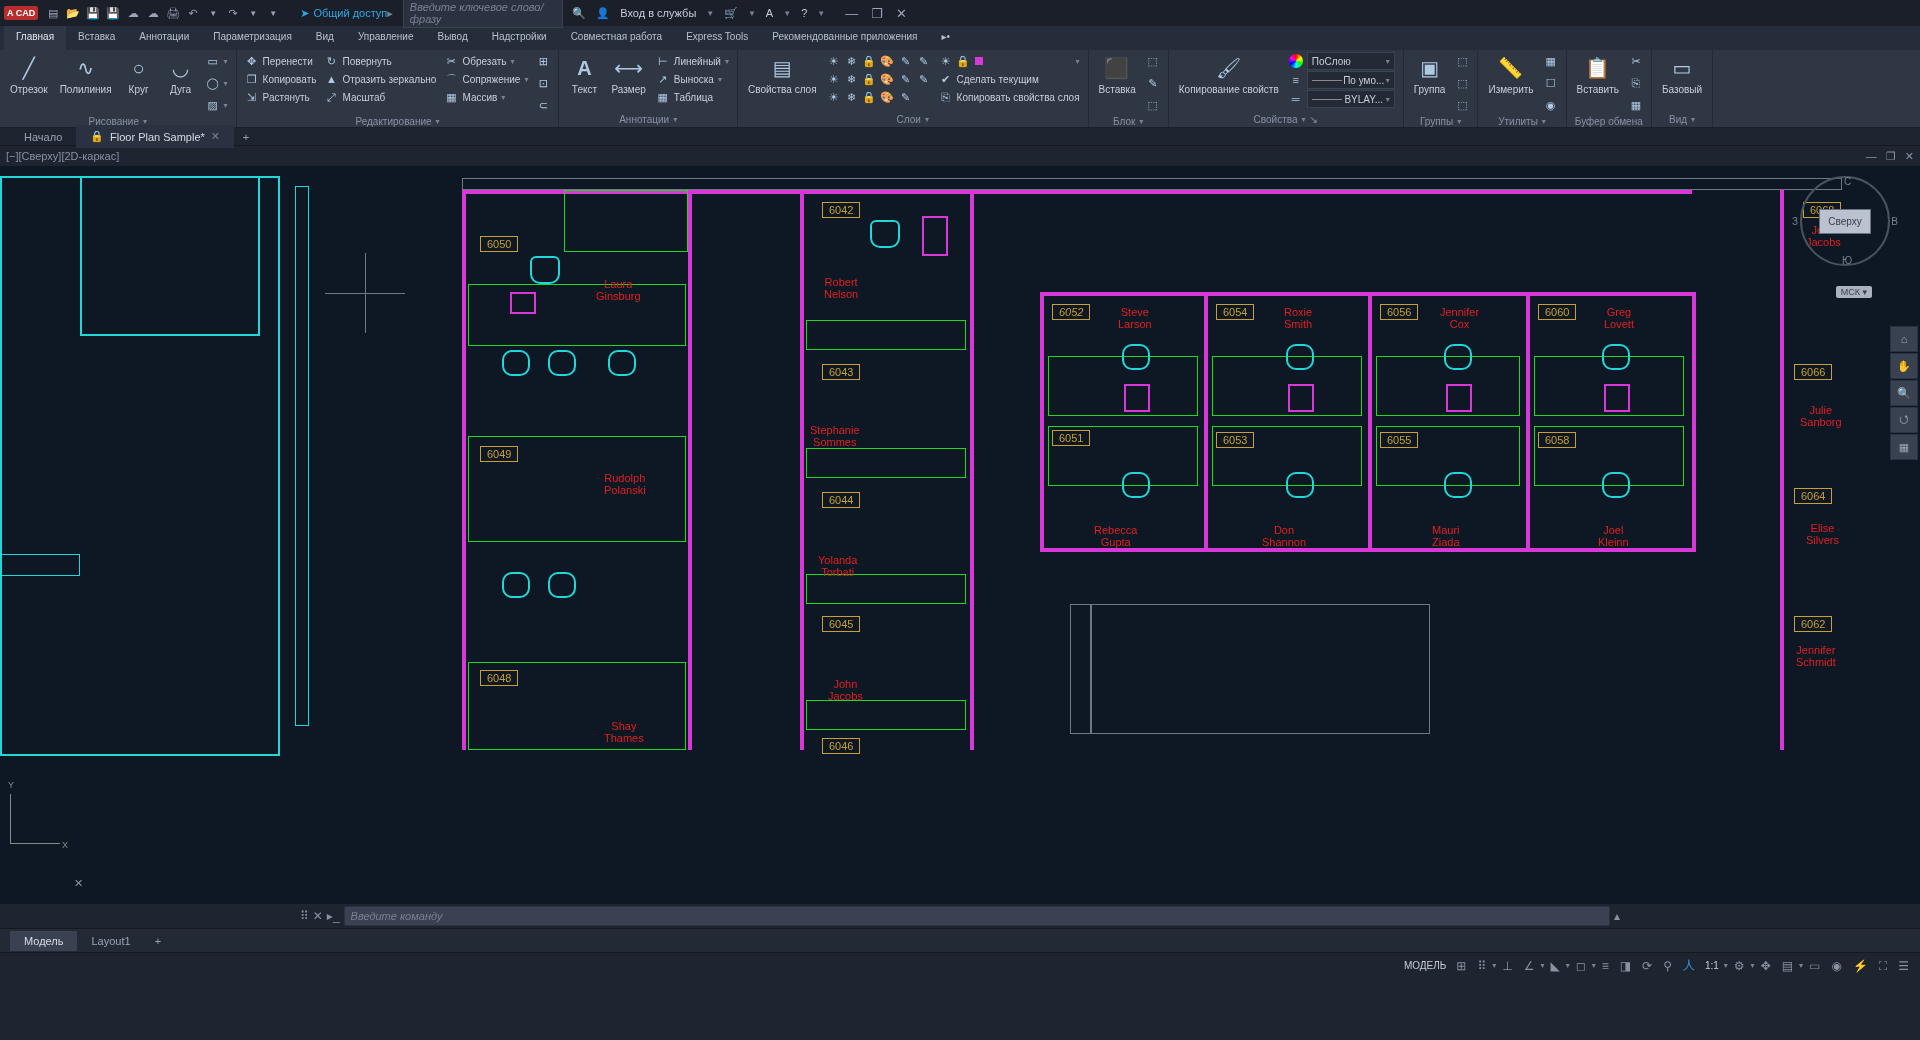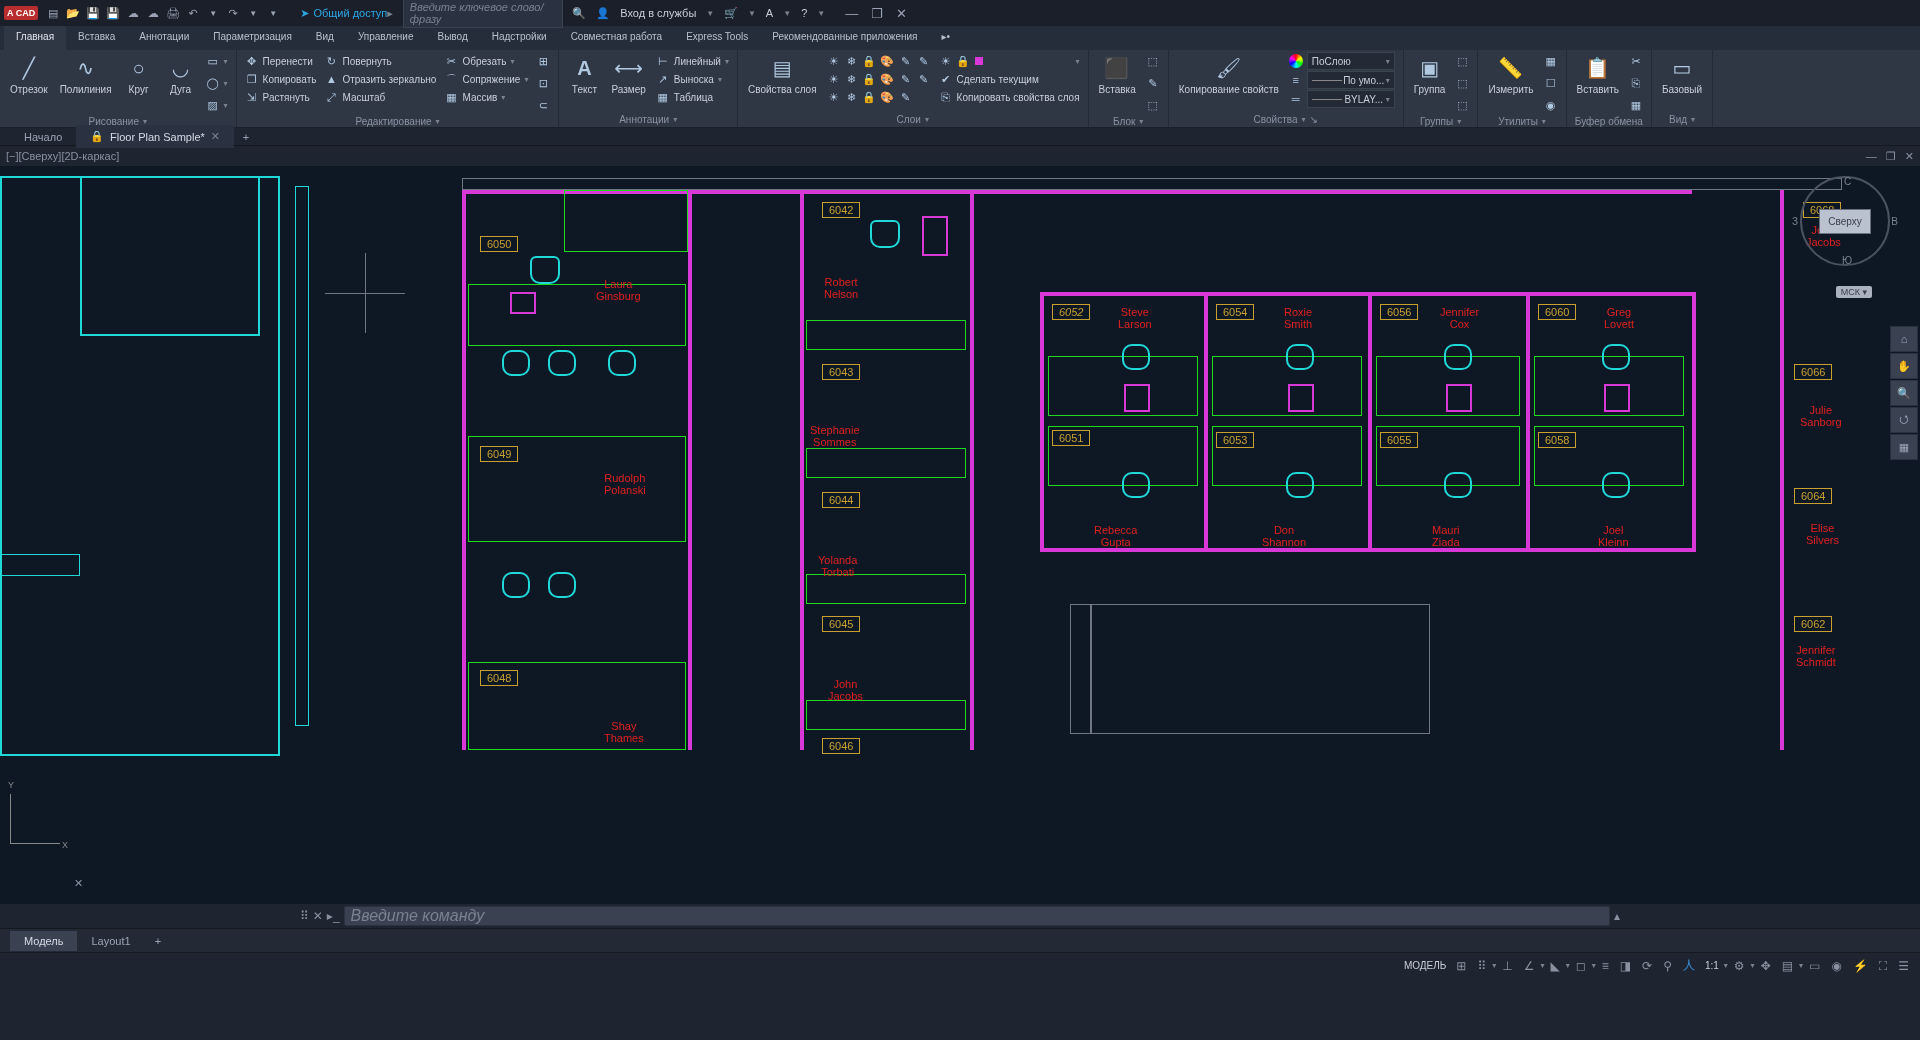--- a/index.html
+++ b/index.html
@@ -74,21 +74,21 @@
 .viewcube .face { background: #bac2d0; color: #3a3f48; padding: 6px 8px; font-size: 10px; border: 1px solid #6a7282; }
 .viewcube .dir { position: absolute; font-size: 10px; color: #7a8290; }
 .wcs-badge { position: absolute; right: 48px; top: 120px; background: #aab2c0; color: #3a3f48; font-size: 9px; padding: 1px 5px; border-radius: 2px; }
 
 
 .navbar-right { position: absolute; right: 2px; top: 160px; width: 28px; display: flex; flex-direction: column; gap: 1px; }
 .navbar-right div { height: 26px; background: #3a4252; border: 1px solid #2a3140; display: flex; align-items: center; justify-content: center; color: #9aa3b5; cursor: pointer; }
 
 
 .cmdbar { height: 24px; display: flex; align-items: center; gap: 4px; padding: 0 300px 0 300px; background: #1e2430; }
-.cmdbar .cmdbox { flex: 1; background: #3a4150; border: 1px solid #2a3140; height: 20px; display: flex; align-items: center; padding: 0 6px; color: #7a8290; font-style: italic; font-size: 16px; border-radius: 2px; }
+.cmdbar .cmdbox { flex: 1; background: #3a4150; border: 1px solid #2a3140; height: 20px; display: flex; align-items: center; padding: 0 6px; color: #7a8290; font-style: italic; font-size: 11px; border-radius: 2px; }
 .cmdbar .pre { color: #8a92a2; font-size: 12px; }
 
 
 .layouttabs { height: 24px; background: #232a36; display: flex; align-items: center; padding-left: 10px; border-top: 1px solid #14181f; }
 .layouttabs .lt { padding: 4px 14px; font-size: 11px; cursor: pointer; color: #9aa3b5; }
 .layouttabs .lt.active { background: #3a4252; color: #d6dbe5; }
 .layouttabs .plus { padding: 4px 10px; cursor: pointer; color: #9aa3b5; }
 
 
 .statusbar { height: 26px; background: #1e2430; display: flex; align-items: center; justify-content: flex-end; padding: 0 6px; gap: 1px; border-top: 1px solid #14181f; }

